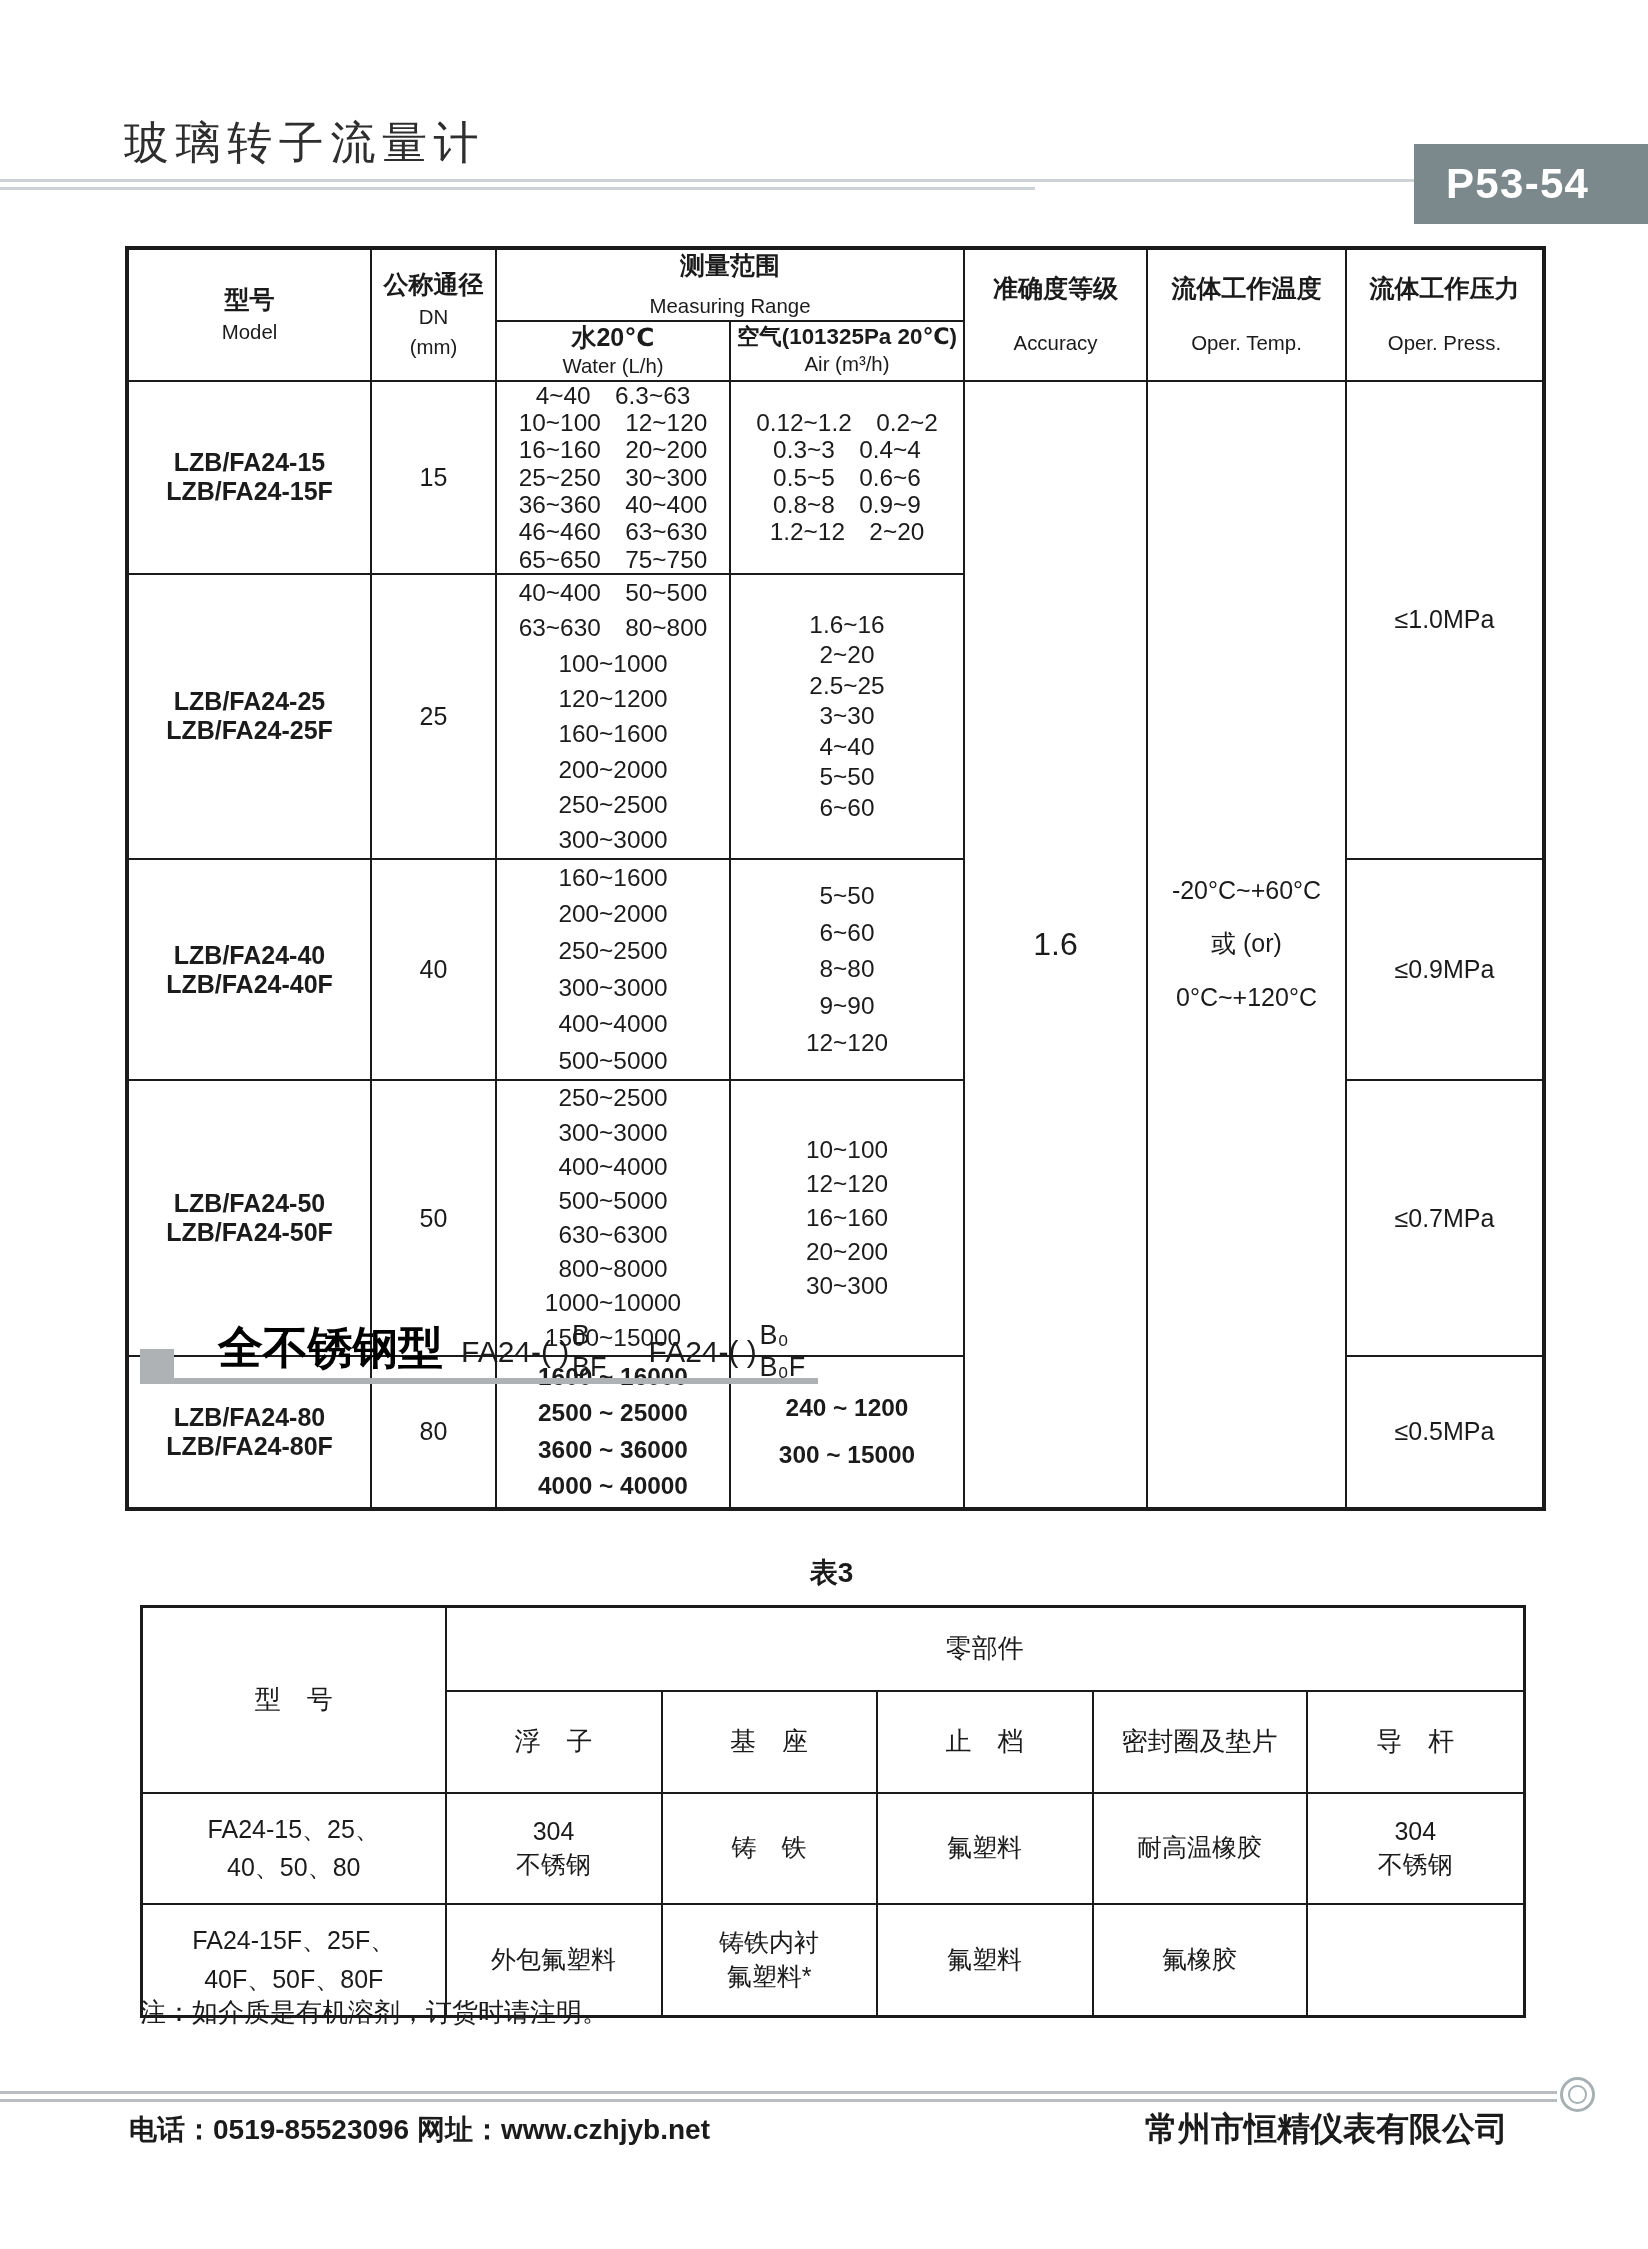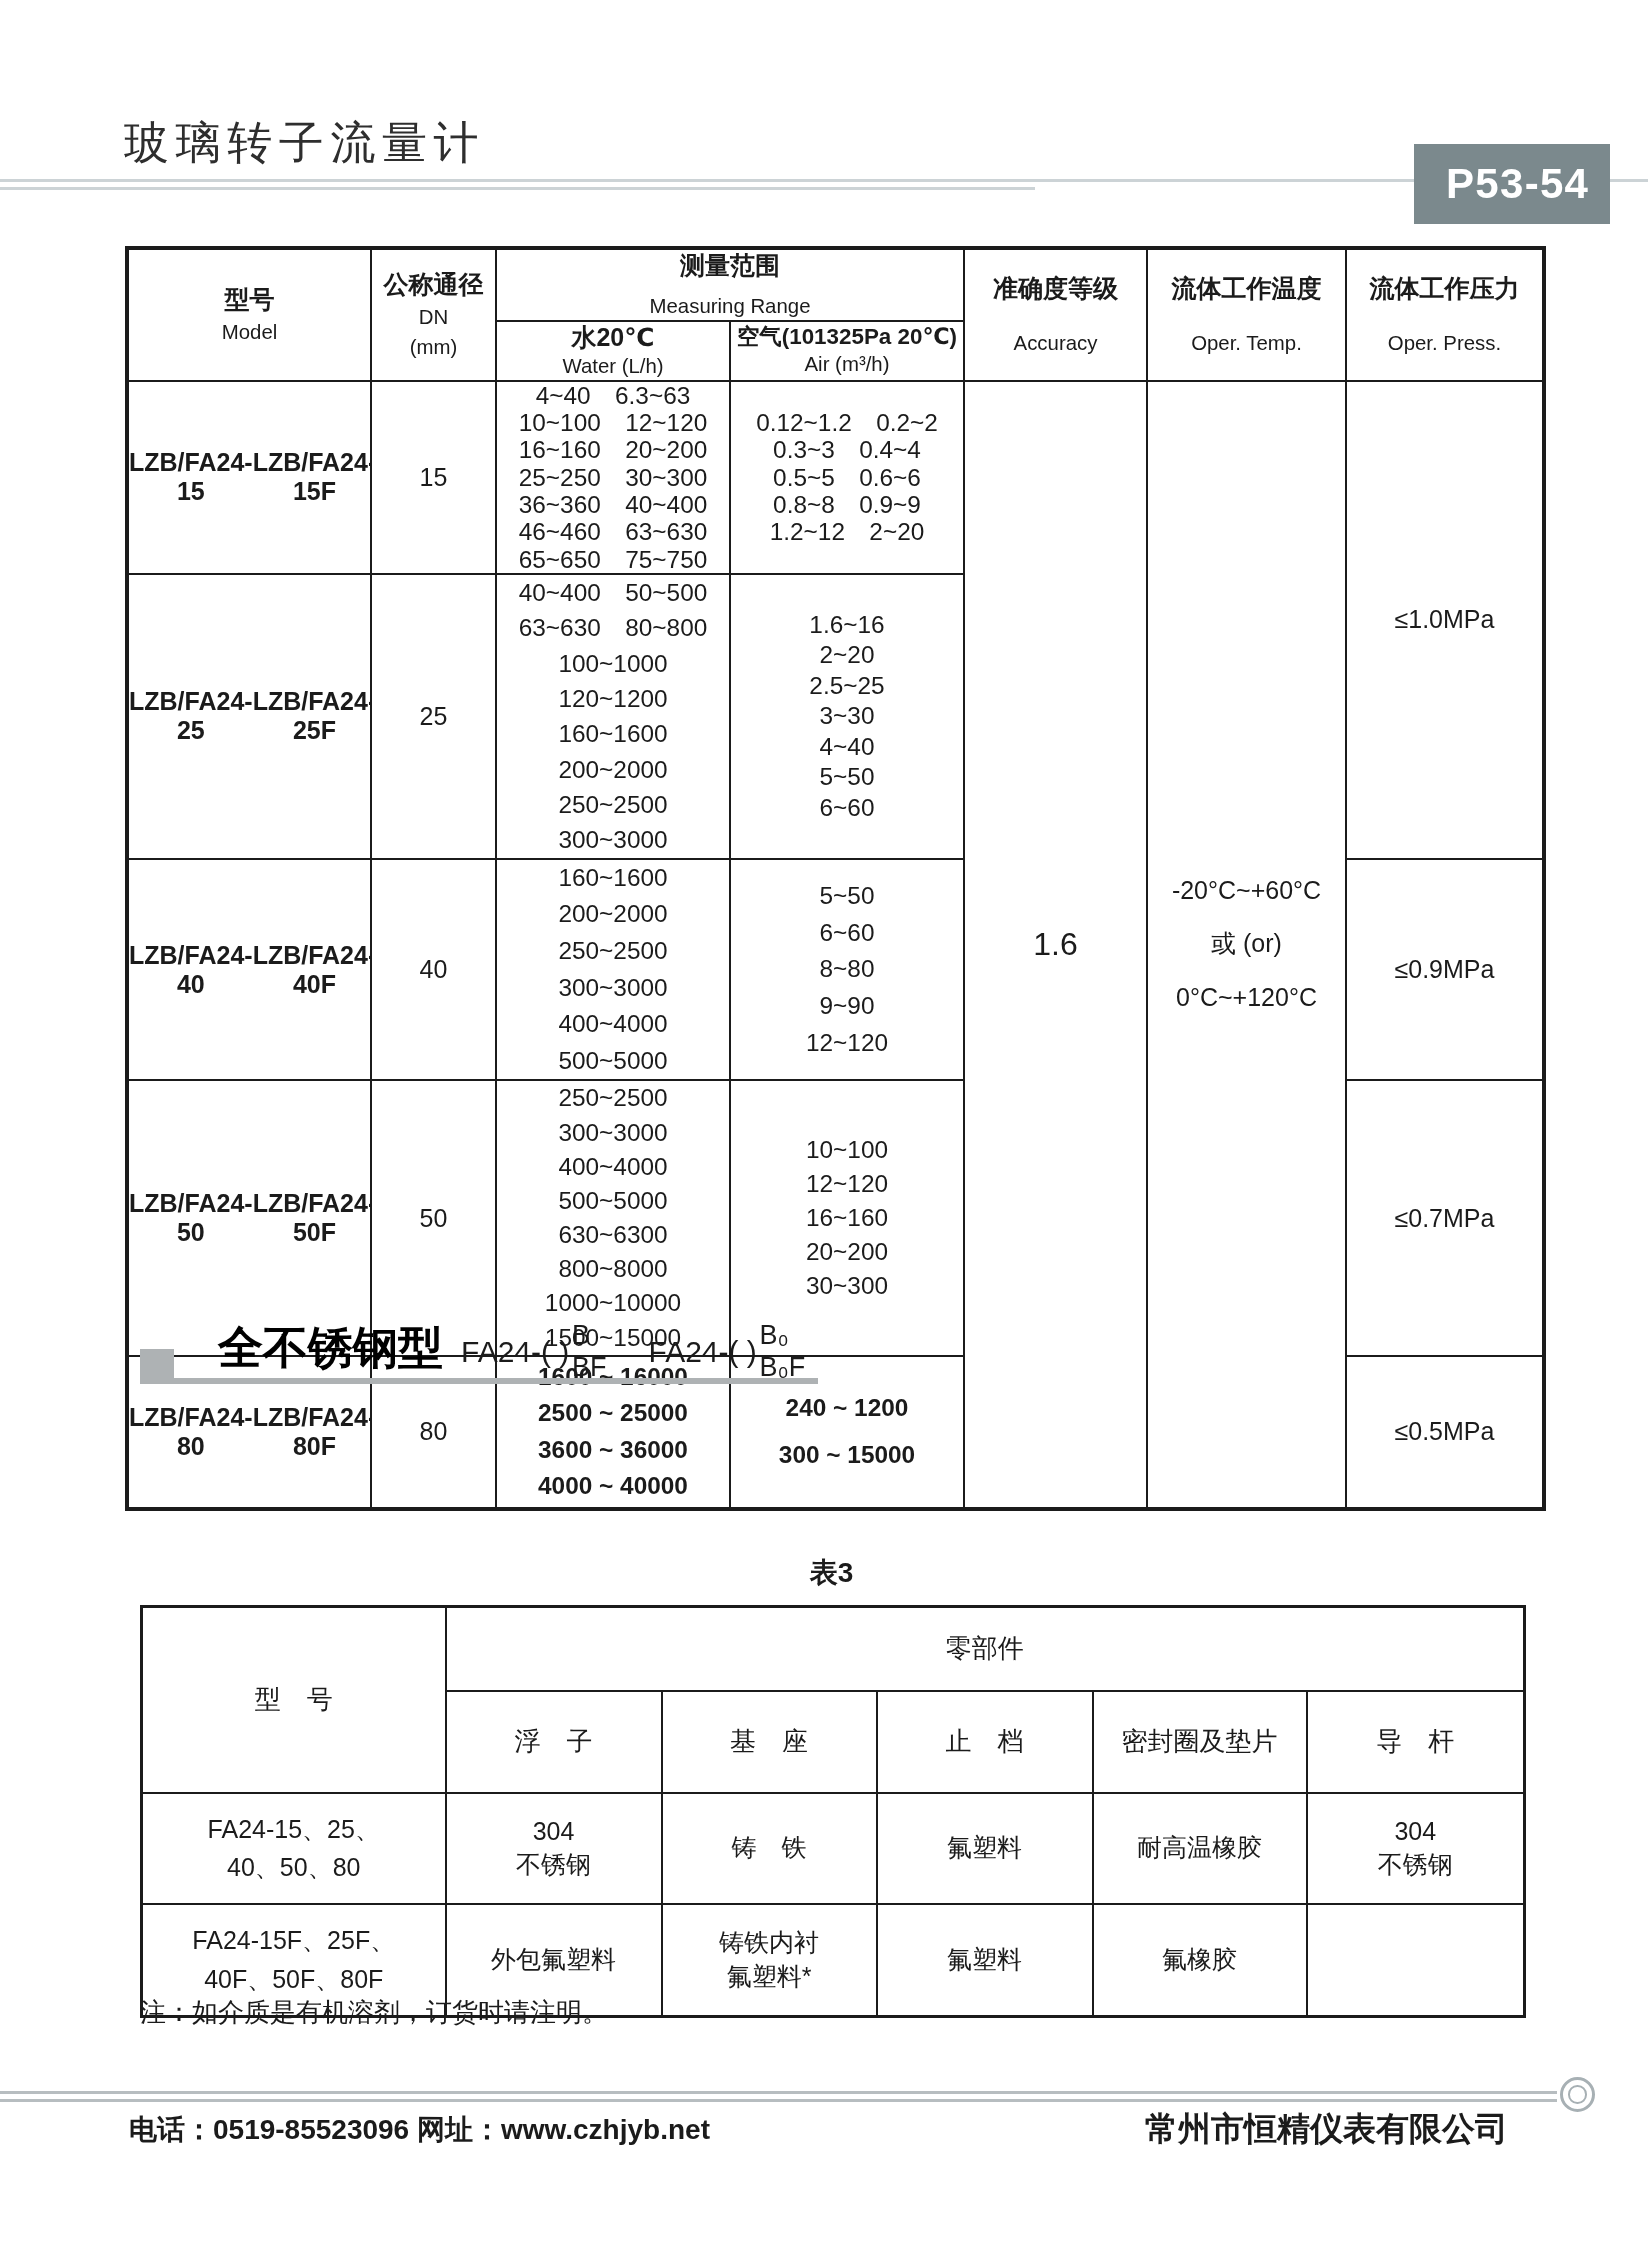--- a/index.html
+++ b/index.html
@@ -4,36 +4,36 @@
 <style>
   html,body{margin:0;padding:0;background:#e8e8e8;}
   .page{position:relative;width:1648px;height:2250px;background:#ffffff;overflow:hidden;
         font-family:"Liberation Sans","DejaVu Sans",sans-serif;color:#1b1b1b;}
   
   .doc-title{position:absolute;left:124px;top:113px;font-size:45px;font-weight:400;
              color:#2e2e2e;letter-spacing:6.6px;}
   .rule{position:absolute;background:#ccd3d6;height:2.6px;}
   .rule-top-1{left:0;top:179px;width:1648px;}
   .rule-top-2{left:0;top:187px;width:1035px;}
-  .page-badge{position:absolute;left:1414px;top:144px;width:196px;height:80px;background:#7b898d;
+  .page-badge{position:absolute;left:1414px;top:144px;width:234px;height:80px;background:#7b898d;
               display:flex;align-items:center;box-sizing:border-box;padding-left:32px;}
   .page-badge span{color:#ffffff;font-size:42px;font-weight:700;letter-spacing:1.3px;}
   
   table{border-collapse:collapse;table-layout:fixed;}
   .t1{position:absolute;left:125px;top:246px;width:1417px;border:4px solid #1b1b1b;}
   .t1 th,.t1 td{border-left:2px solid #1b1b1b;border-right:2px solid #1b1b1b;
                 border-top:2.6px solid #1b1b1b;border-bottom:2.6px solid #1b1b1b;
                 padding:0;text-align:center;vertical-align:middle;overflow:hidden;}
   .t1 .hr1{height:46px;} .t1 .hr2{height:49px;}
   .t1 .r0{height:193px;} .t1 .r1{height:214px;} .t1 .r2{height:191px;}
   .t1 .r3{height:181px;} .t1 .r4{height:153px;}
   .zh{display:block;font-size:25px;font-weight:700;line-height:1.25;}
   .en{display:block;font-size:20.4px;font-weight:400;line-height:1.3;margin-top:4px;}
   .pre{white-space:pre-line;}
-  .models-wrap{display:flex;flex-direction:row;justify-content:flex-start;height:100%;
+  .models-wrap{display:flex;flex-direction:column;justify-content:flex-start;height:100%;
                font-size:25px;font-weight:600;}
   .num{font-size:24.4px;font-weight:400;}
   .lh-tight{line-height:1.12;} .lh-125{line-height:1.25;} .lh-14{line-height:1.4;}
   .lh-145{line-height:1.45;} .lh-15{line-height:1.5;} .lh-19{line-height:1.9;margin-top:25px;}
   .dn-cell{font-size:25px;}
   .acc-cell{font-size:32px;}
   .temp-cell{font-size:25px;line-height:2.15;}
   .press-cell{font-size:25px;}
   
   .sec-square{position:absolute;left:140px;top:1349px;width:34px;height:34px;background:#aeb2b4;}

